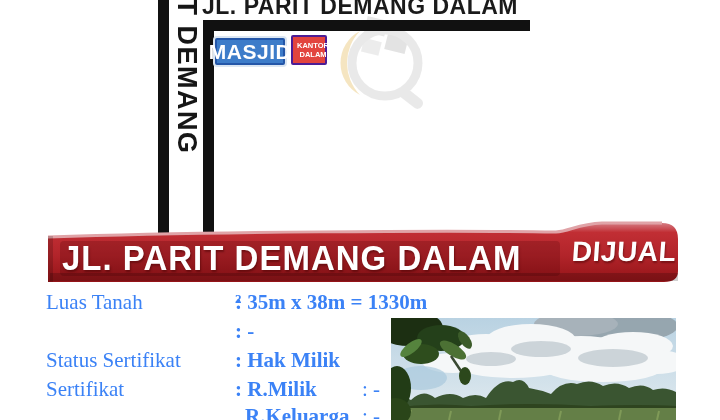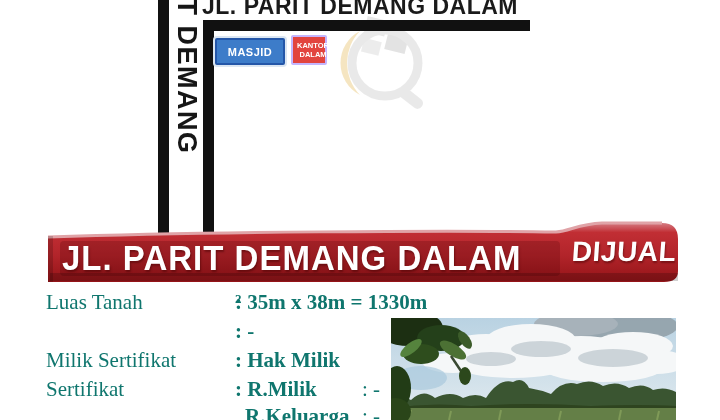--- a/index.html
+++ b/index.html
@@ -13,37 +13,37 @@
   .road-v{background:#111;width:11px;}
   .road-v.left{left:158px;top:0;height:240px;}
   .road-v.right{left:203px;top:20px;height:218px;}
   .road-h{background:#111;left:203px;top:20px;width:327px;height:11px;}
   .v-label{left:202px;top:-70px;width:260px;height:30px;transform:rotate(90deg);
            transform-origin:0 0;font-size:27px;font-weight:bold;color:#161616;
            letter-spacing:1.5px;white-space:nowrap;}
   .landmark{display:flex;align-items:center;justify-content:center;text-align:center;
             color:#fff;font-weight:bold;border-radius:2px;box-sizing:border-box;}
   .masjid{left:215px;top:38px;width:70px;height:27px;background:#3d7cc9;border:2px solid #2456a8;
-          font-size:11px;letter-spacing:.5px;box-shadow:0 0 0 2px #dbe6f2;}
-  .kantor{left:291px;top:35px;width:36px;height:30px;background:#e2443e;border:2px solid #c4b5fd;
+          font-size:21px;letter-spacing:.5px;box-shadow:0 0 0 2px #dbe6f2;}
+  .kantor{left:291px;top:35px;width:36px;height:30px;background:#e2443e;border:2px solid #4c1d95;
           font-size:7.5px;line-height:9px;flex-direction:column;padding-left:8px;}
   .watermark{left:300px;top:5px;opacity:.42;pointer-events:none;}
 
   
   .banner-svg{left:40px;top:215px;}
   .banner-street{left:62px;top:239px;font-size:33px;font-weight:bold;color:#fff;
                  letter-spacing:1px;white-space:nowrap;transform:scaleY(1.05);
                  text-shadow:1px 2px 2px rgba(60,0,0,.45);}
   .banner-status{left:572px;top:236px;font-size:28px;font-weight:bold;color:#fff;
                  letter-spacing:.5px;transform:skewX(-4deg);
                  text-shadow:1px 2px 2px rgba(60,0,0,.45);}
 
   
   .detail-row{left:0;width:720px;height:27px;font-family:"Liberation Serif",serif;
-              font-size:21px;color:#0f766e;}
+              font-size:21px;color:#3b82f6;}
   .detail-row span{position:absolute;white-space:nowrap;}
   .d-label{left:46px;}
   .d-value{left:235px;font-weight:bold;}
   .d-value2{left:362px;}
   .d-sup{font-size:13px;vertical-align:6px;}
   .r0{top:290px;} .r1{top:319px;} .r2{top:348px;} .r3{top:377px;} .r4{top:404px;}
   .r4 .d-value{left:245px;}
 
   
   .photo{left:391px;top:318px;width:285px;height:102px;overflow:hidden;}
@@ -99,21 +99,21 @@
   <div class="abs banner-status">DIJUAL</div>
 
   <div class="abs detail-row r0">
     <span class="d-label">Luas Tanah</span>
     <span class="d-value"><span>: 35m x 38m = 1330m</span><span class="d-sup" style="position:static">2</span></span>
   </div>
   <div class="abs detail-row r1">
     <span class="d-value">: -</span>
   </div>
   <div class="abs detail-row r2">
-    <span class="d-label">Milik Sertifikat</span>
+    <span class="d-label">Status Sertifikat</span>
     <span class="d-value">: Hak Milik</span>
   </div>
   <div class="abs detail-row r3">
     <span class="d-label">Sertifikat</span>
     <span class="d-value">: R.Milik</span>
     <span class="d-value2">: -</span>
   </div>
   <div class="abs detail-row r4">
     <span class="d-label"></span>
     <span class="d-value">R.Keluarga</span>

